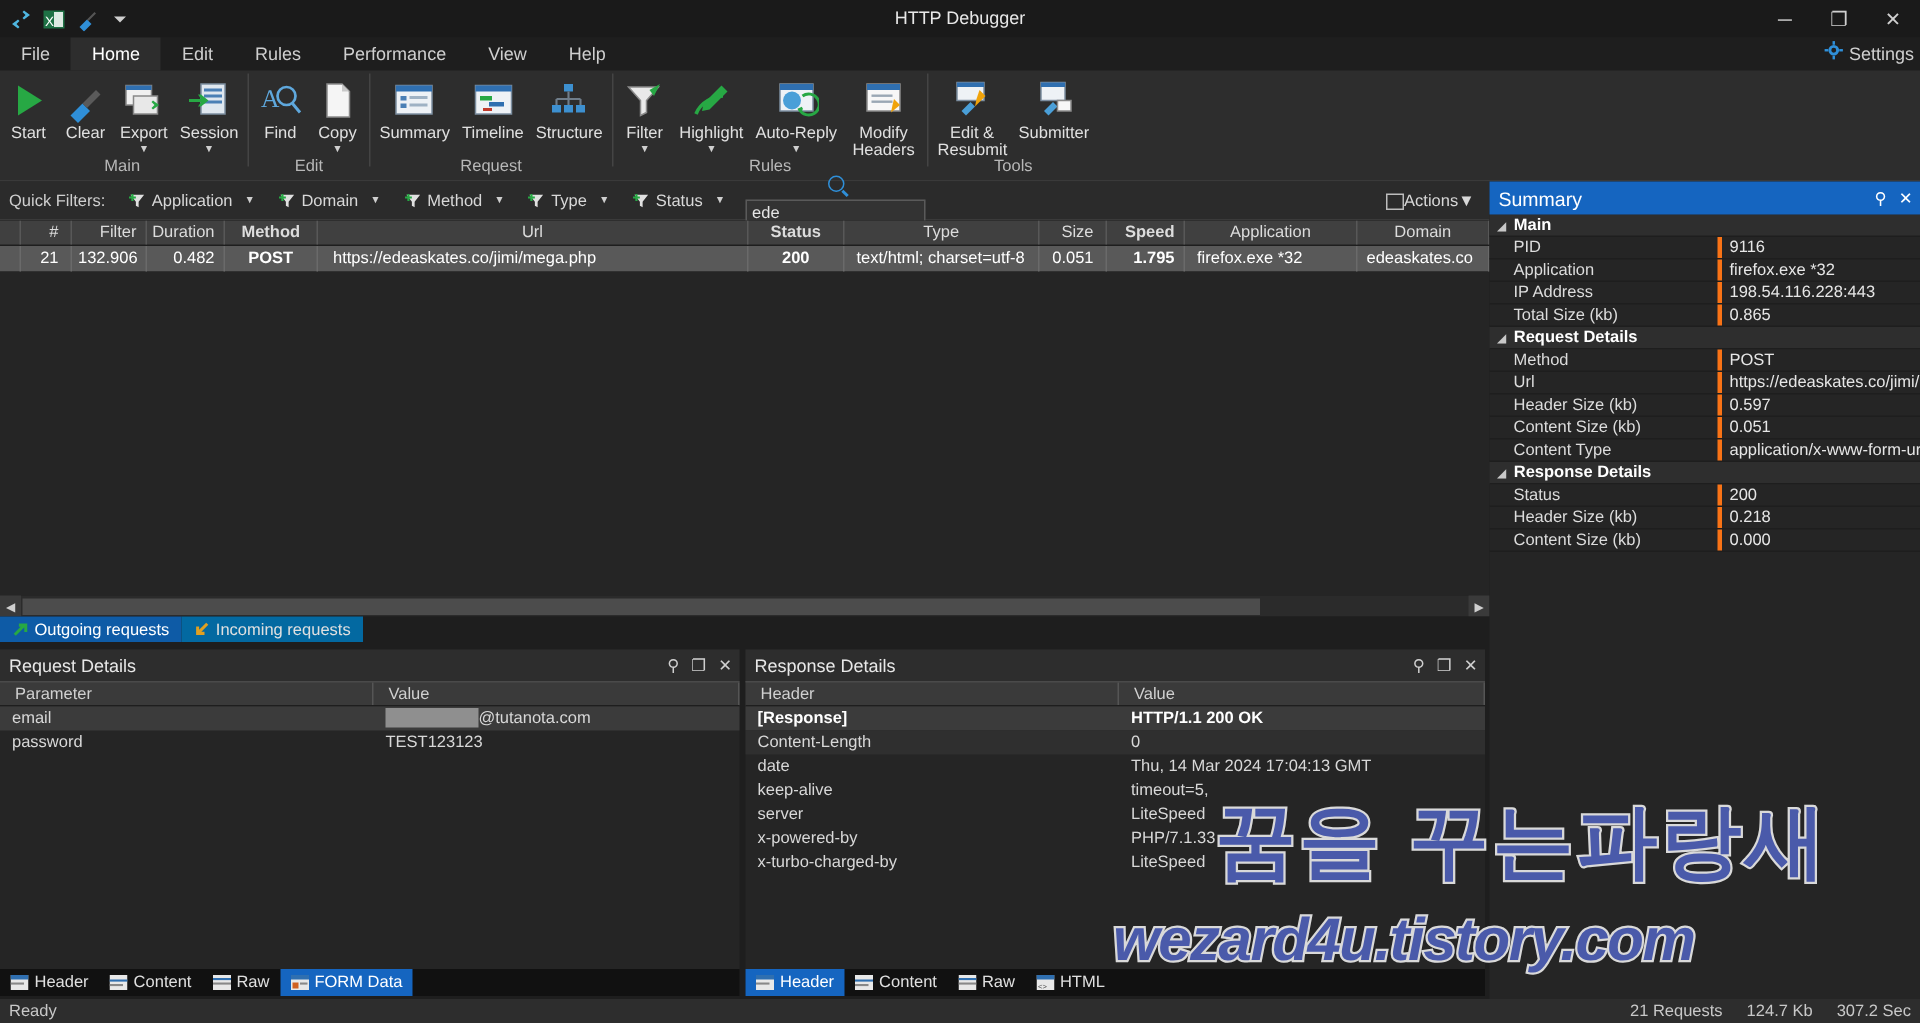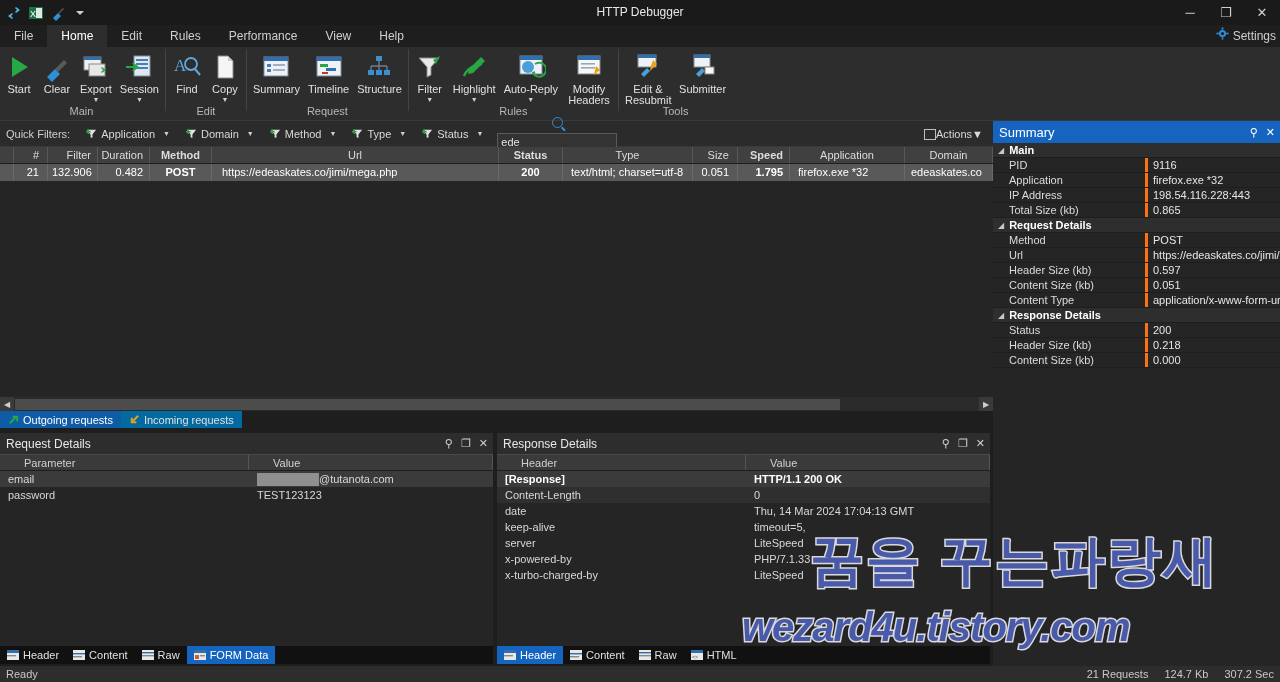--- a/index.html
+++ b/index.html
@@ -188,21 +188,21 @@
   .panel-title .t { font-size: 12px; color: #e8e8e8; }
   .panel-title .pbtns {
     position: absolute; right: 5px; top: 0; height: 21px;
     display: flex; align-items: center; gap: 8px; color: #cfcfcf; font-size: 11px;
   }
   .ptable-head {
     display: flex; height: 17px; background: #3a3a3a;
     border-top: 1px solid #4a4a4a; border-bottom: 1px solid #1e1e1e;
   }
   .ptable-head .cell {
-    font-size: 11px; color: #d0d0d0; line-height: 17px; padding-left: 24px;
+    font-size: 11px; color: #d0d0d0; line-height: 17px; padding-left: 10px;
     border-right: 1px solid #555;
   }
   .prow { display: flex; height: 16px; }
   .prow .cell {
     font-size: 11px; line-height: 16px; padding-left: 8px; overflow: hidden;
     white-space: nowrap;
   }
   .prow.sel { background: #3b3b3b; }
   .prow.alt { background: #2f2f2f; }
   .prow.bold .cell { font-weight: bold; color: #ffffff; }

